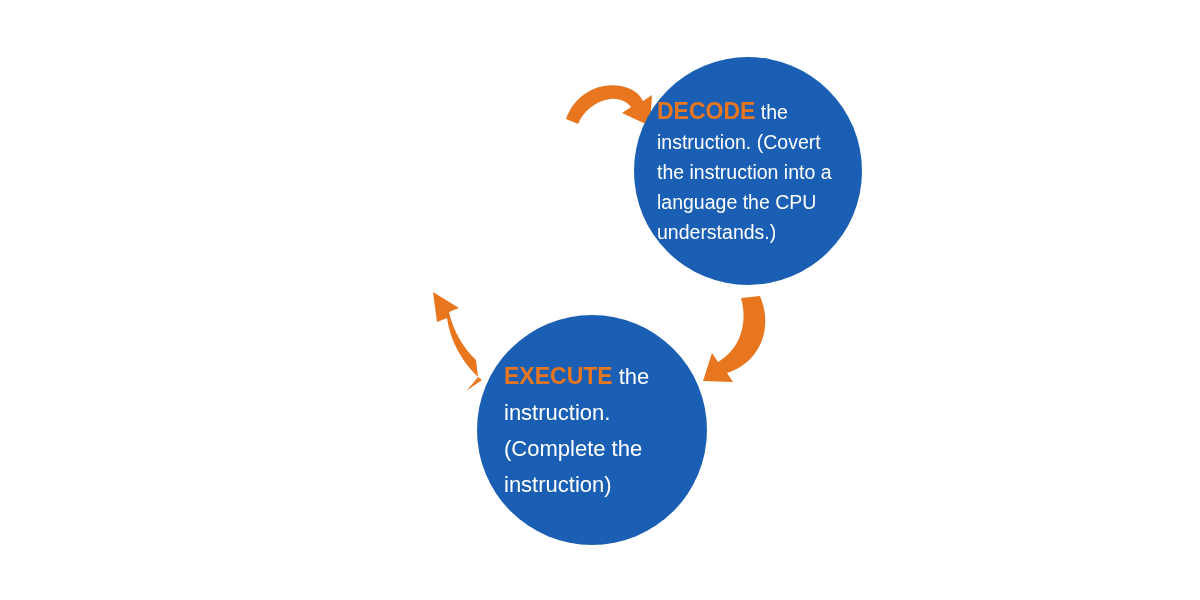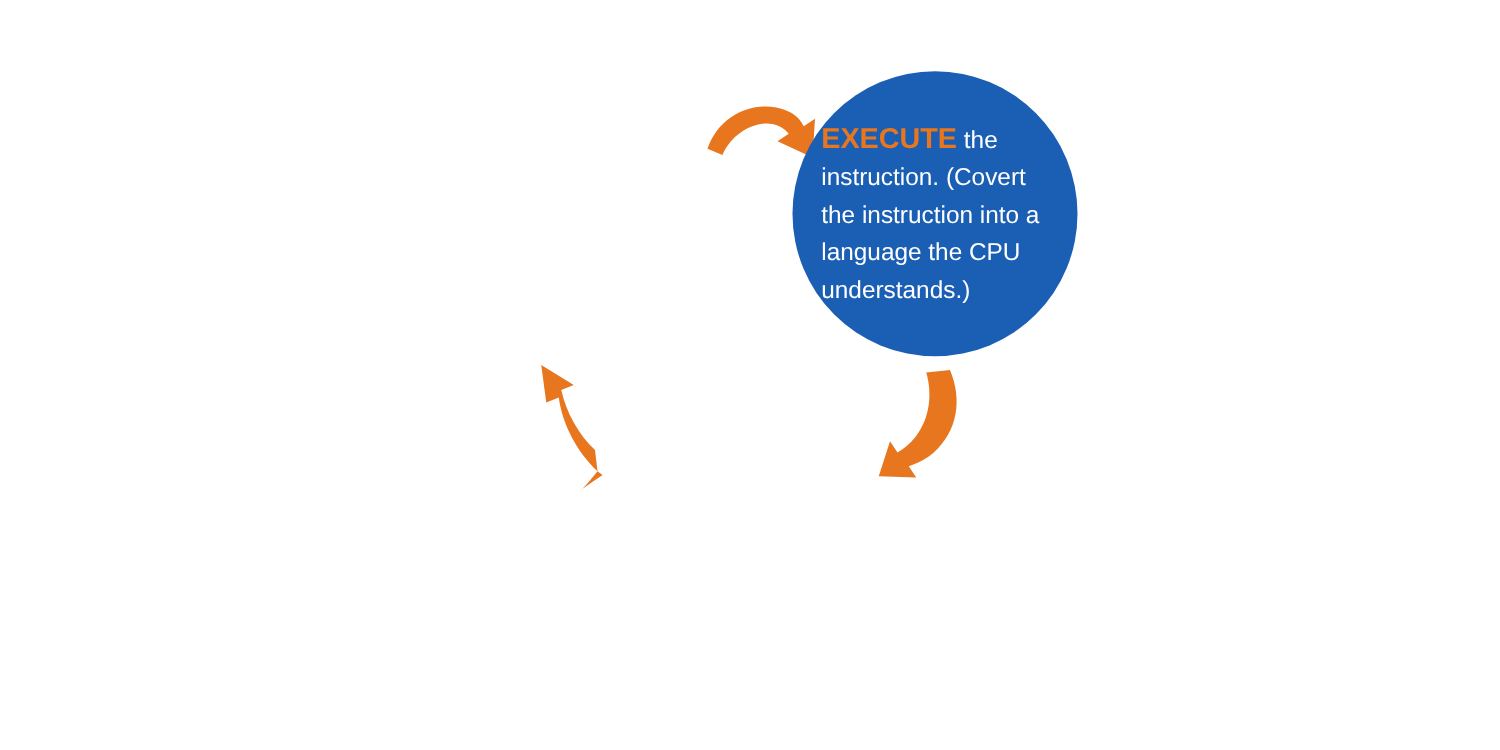--- a/index.html
+++ b/index.html
@@ -132,18 +132,23 @@
                L 459,308
                L 449,312
                C 453,330 463,348 476,360 Z" fill="#e8761f"></path>
       <path d="M 478,377 C 473,383 470,387 466,391 L 482,380 Z" fill="#e8761f"></path>
     </g>
   </svg>
 
 
   <div class="node" id="node-decode">
     <div class="node-text">
-      <span class="kw">EXECUTE</span><span> the instruction. (Covert the instruction into a language the CPU understands.)</span>
+      <span class="kw">DECODE</span><span> the instruction. (Covert the instruction into a language the CPU understands.)</span>
     </div>
   </div>
 
+  <div class="node" id="node-execute">
+    <div class="node-text">
+      <span class="kw">EXECUTE</span><span> the instruction. (Complete the instruction)</span>
+    </div>
+  </div>
 
 </div>
 
 </body></html>

